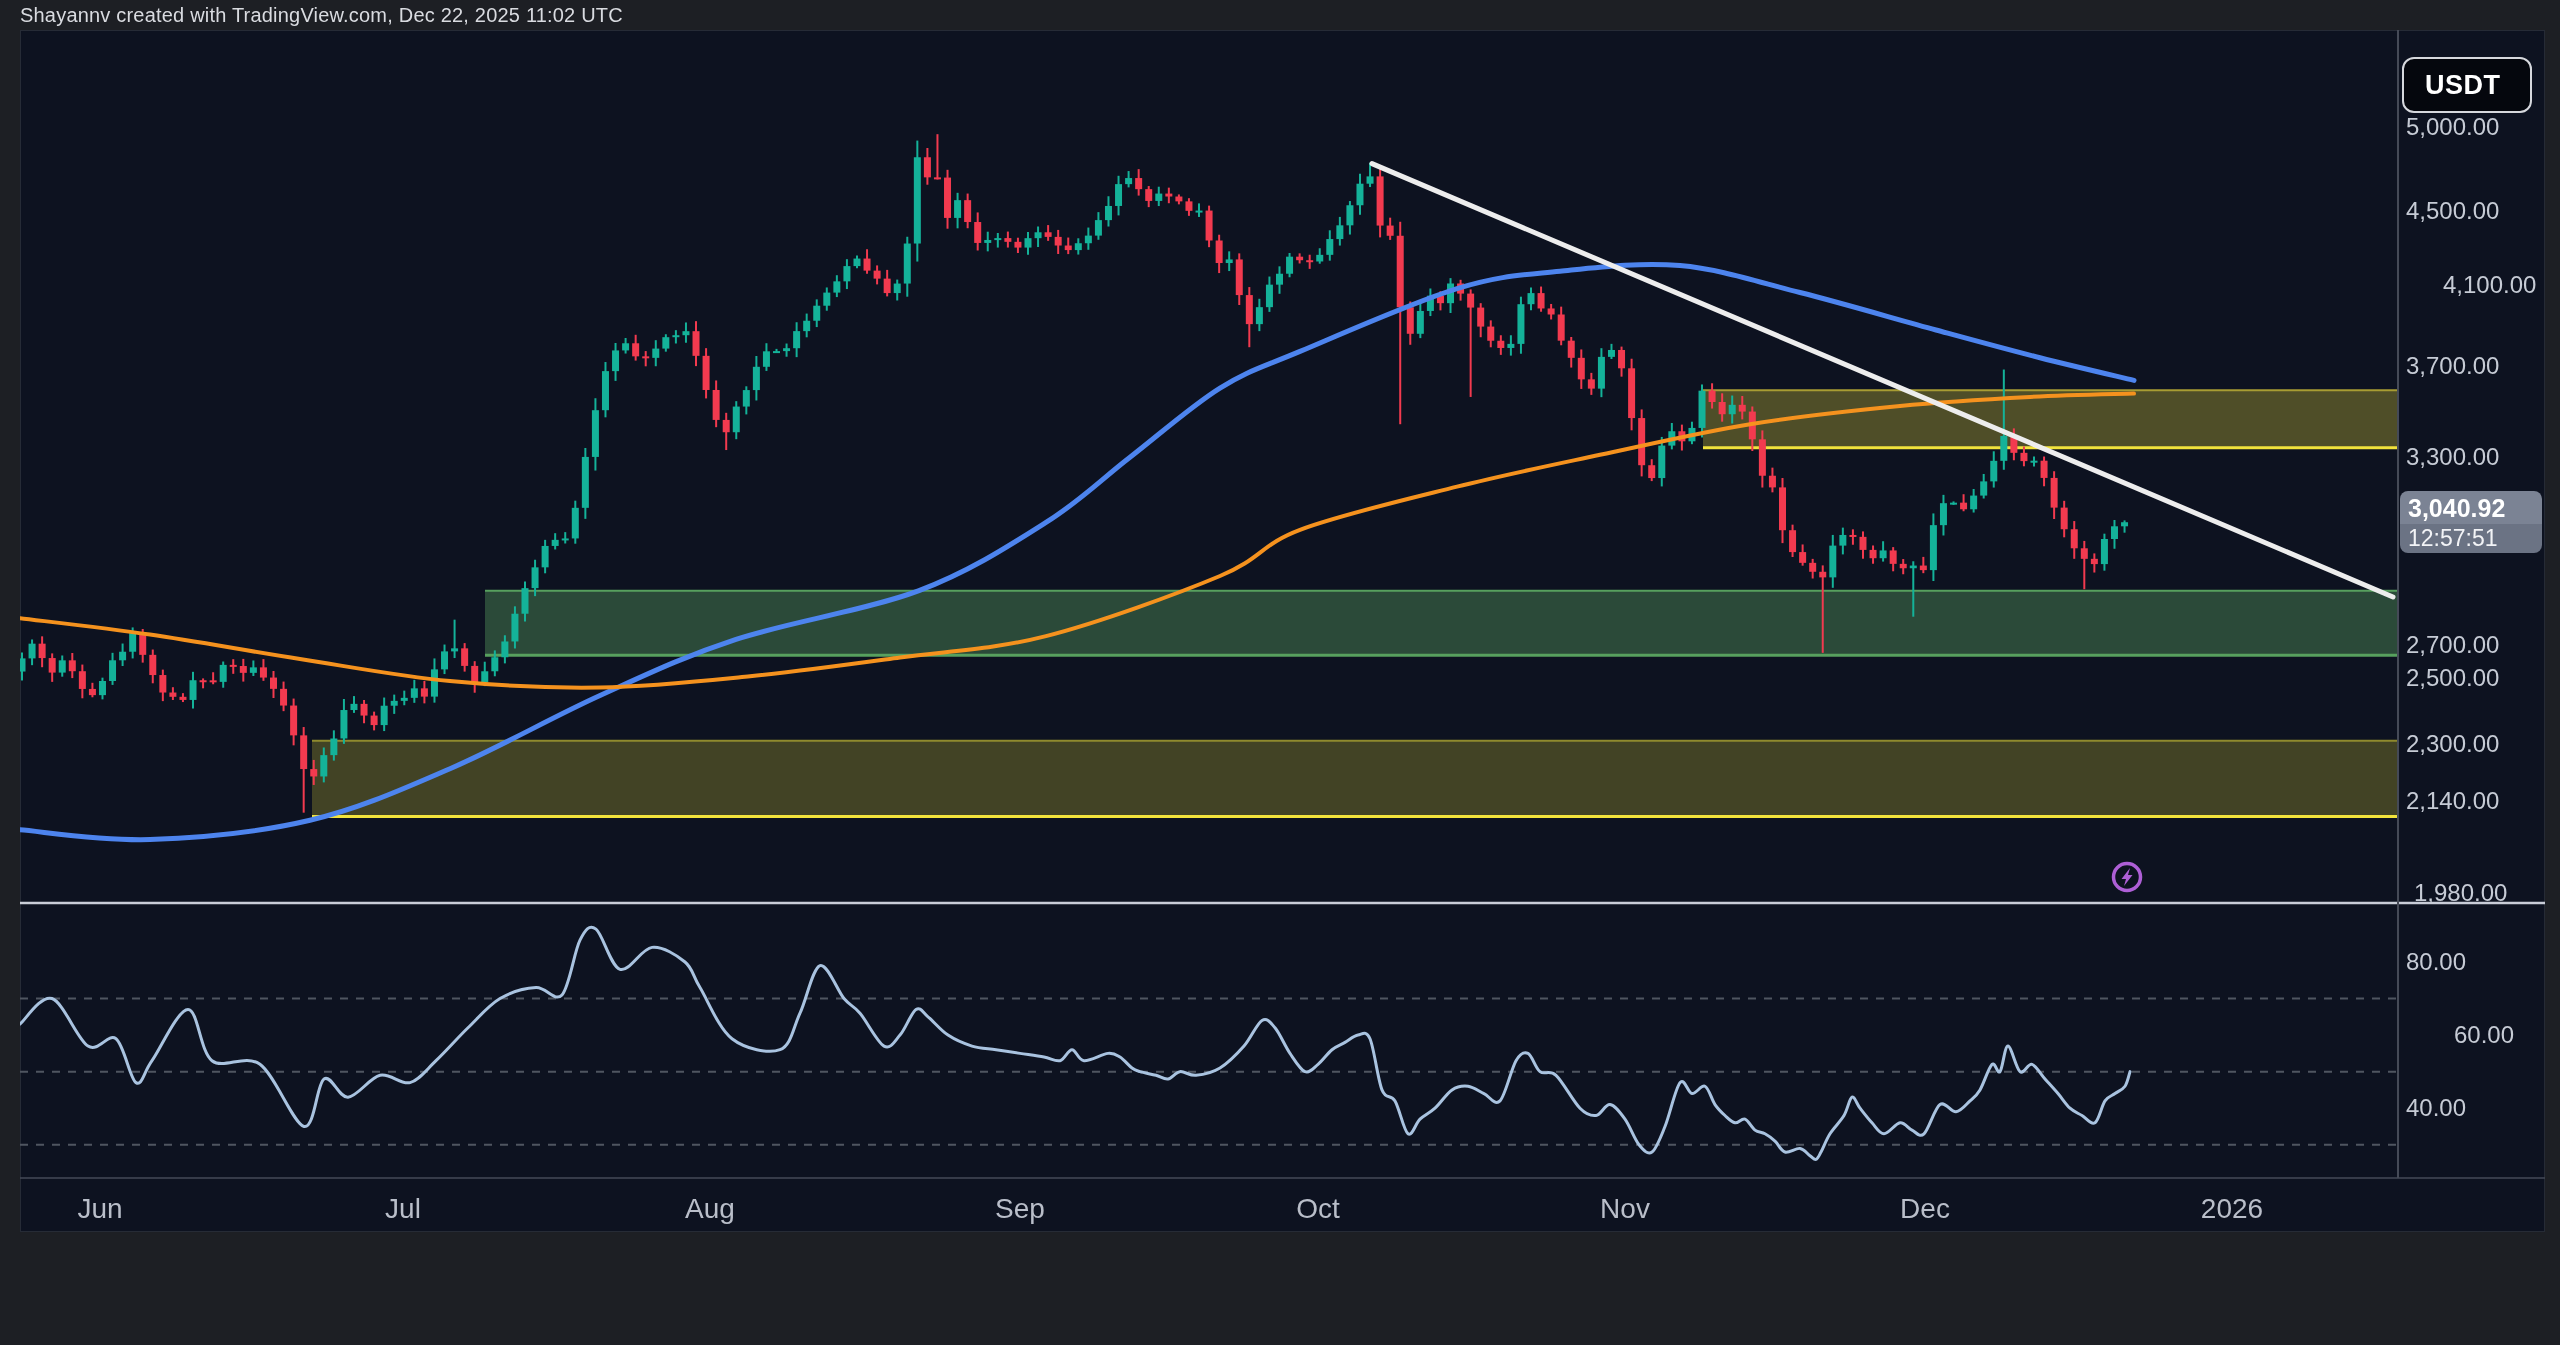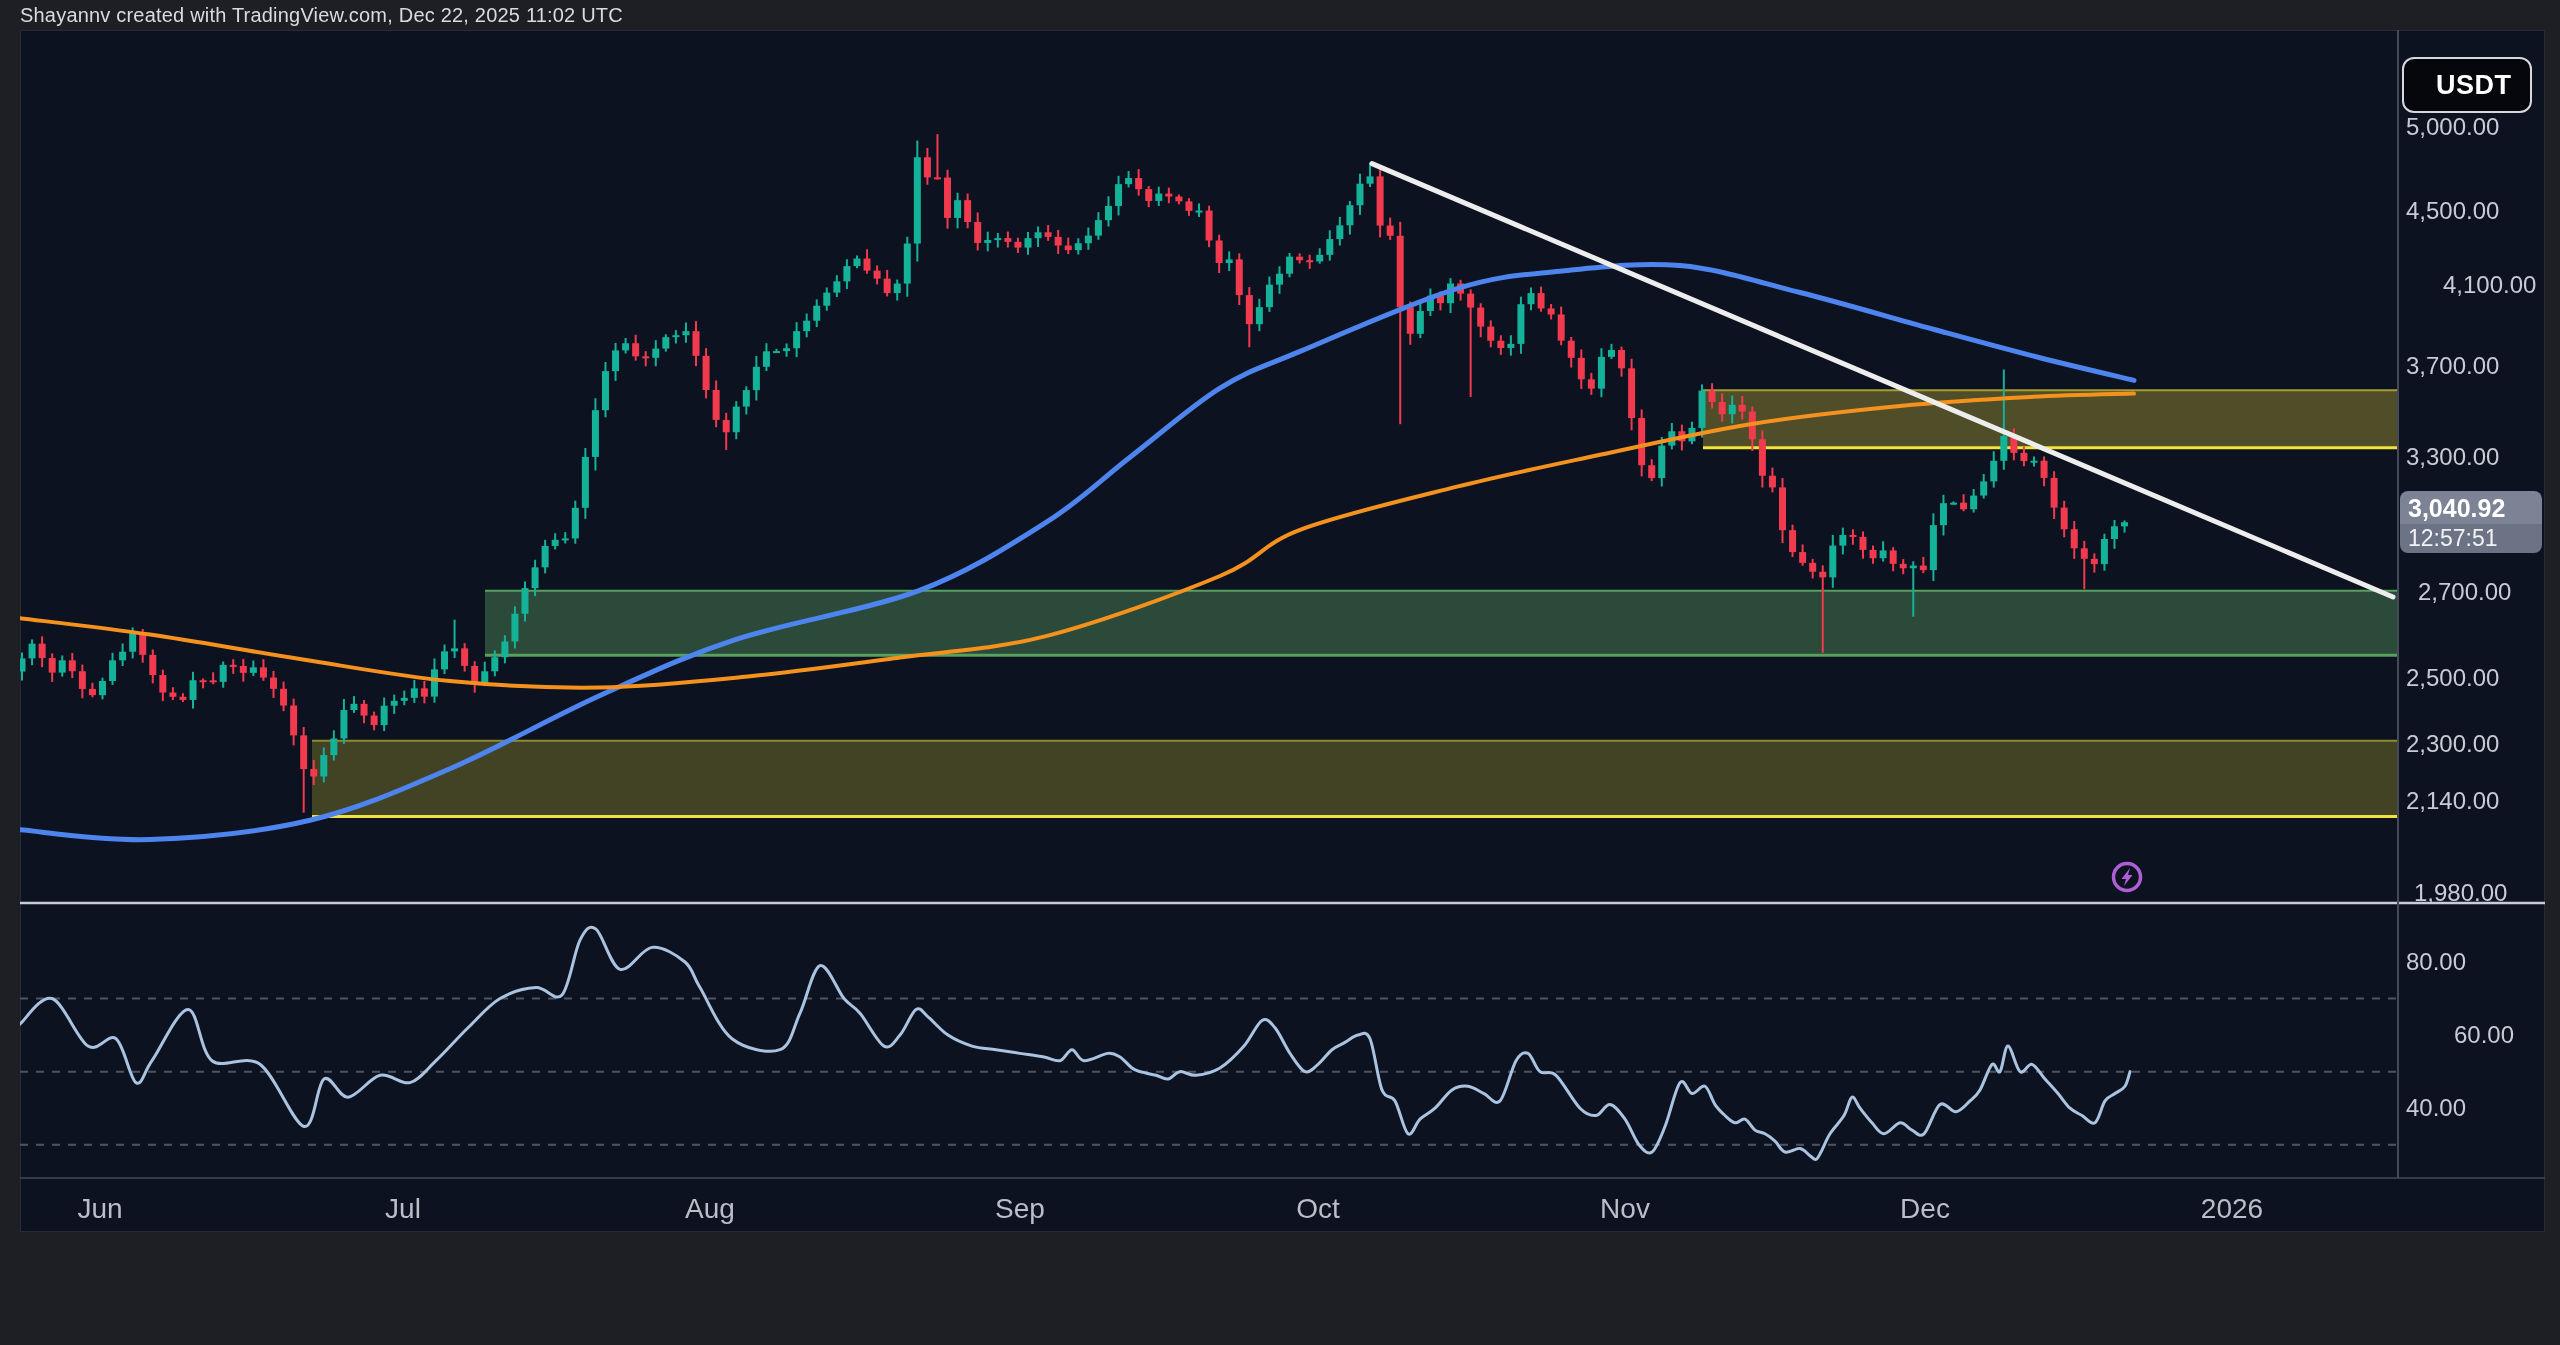--- a/index.html
+++ b/index.html
@@ -10,21 +10,21 @@
   .header-bar span{margin-left:20px;color:#d9dbe0;font-size:20px;letter-spacing:0.2px;text-align:center;}
   .canvas{position:absolute;left:20px;top:30px;width:2525px;height:1202px;background:#0d1220;
           border:1px solid #262b36;box-sizing:border-box;}
   .canvas svg{position:absolute;left:-1px;top:-1px;}
   .overlay{position:absolute;left:0;top:0;width:2560px;height:1345px;pointer-events:none;}
   .axis-label{position:absolute;color:#c6cbd5;font-size:24px;line-height:26px;white-space:nowrap;}
   .month-label{position:absolute;color:#b9bec9;font-size:28px;transform:translateX(-50%);white-space:nowrap;text-align:right;}
   .usdt-badge{position:absolute;left:2402px;top:57px;width:130px;height:56px;background:#05070d;
               border:2px solid #d6d8dd;border-radius:12px;box-sizing:border-box;
               display:flex;align-items:center;color:#ffffff;font-size:27px;font-weight:bold;}
-  .usdt-badge span{margin-left:32px;letter-spacing:0.5px;}
+  .usdt-badge span{margin-left:21px;letter-spacing:0.5px;}
   .price-badge{position:absolute;left:2400px;width:142px;border-radius:8px;overflow:hidden;}
   .price-badge .px{background:#7b8394;color:#ffffff;font-size:25px;font-weight:bold;
                    padding:3px 0 2px 8px;line-height:28px;}
   .price-badge .cd{background:#6b7384;color:#f2f3f6;font-size:23px;padding:1px 0 2px 8px;line-height:26px;}
   .footer{position:absolute;left:0;top:1232px;width:2560px;height:113px;background:#1d1f24;}
 </style>
 </head>
 <body>
 
 <div class="stage">
@@ -909,21 +909,21 @@
     </div>
     <div class="price-badge" id="price-badge" style="top: 491.216px;">
       <div class="px">3,040.92</div>
       <div class="cd">12:57:51</div>
     </div>
   <div class="axis-label" style="left: 2406px; top: 114px;">5,000.00</div>
       <div class="axis-label" style="left: 2406px; top: 197.736px;">4,500.00</div>
       <div class="axis-label" style="left: 2406px; top: 271.721px; margin-left: 37px;">4,100.00</div>
       <div class="axis-label" style="left: 2406px; top: 353.306px;">3,700.00</div>
       <div class="axis-label" style="left: 2406px; top: 444.235px;">3,300.00</div>
-      <div class="axis-label" style="left: 2406px; top: 579px; margin-left: 12px;">2,700.00</div>
+      <div class="axis-label" style="left: 2406px; top: 632px;">2,700.00</div>
       <div class="axis-label" style="left: 2406px; top: 664.885px;">2,500.00</div>
       <div class="axis-label" style="left: 2406px; top: 731.153px;">2,300.00</div>
       <div class="axis-label" style="left: 2406px; top: 788.458px;">2,140.00</div>
       <div class="axis-label" style="left: 2406px; top: 880px; margin-left: 8px;">1,980.00</div>
       <div class="axis-label" style="left: 2406px; top: 949px;">80.00</div>
       <div class="axis-label" style="left: 2406px; top: 1022.1px; margin-left: 48px;">60.00</div>
       <div class="axis-label" style="left: 2406px; top: 1095.2px;">40.00</div>
       <div class="month-label" style="left: 100px; top: 1193px;">Jun</div>
       <div class="month-label" style="left: 403px; top: 1193px;">Jul</div>
       <div class="month-label" style="left: 710px; top: 1193px;">Aug</div>

